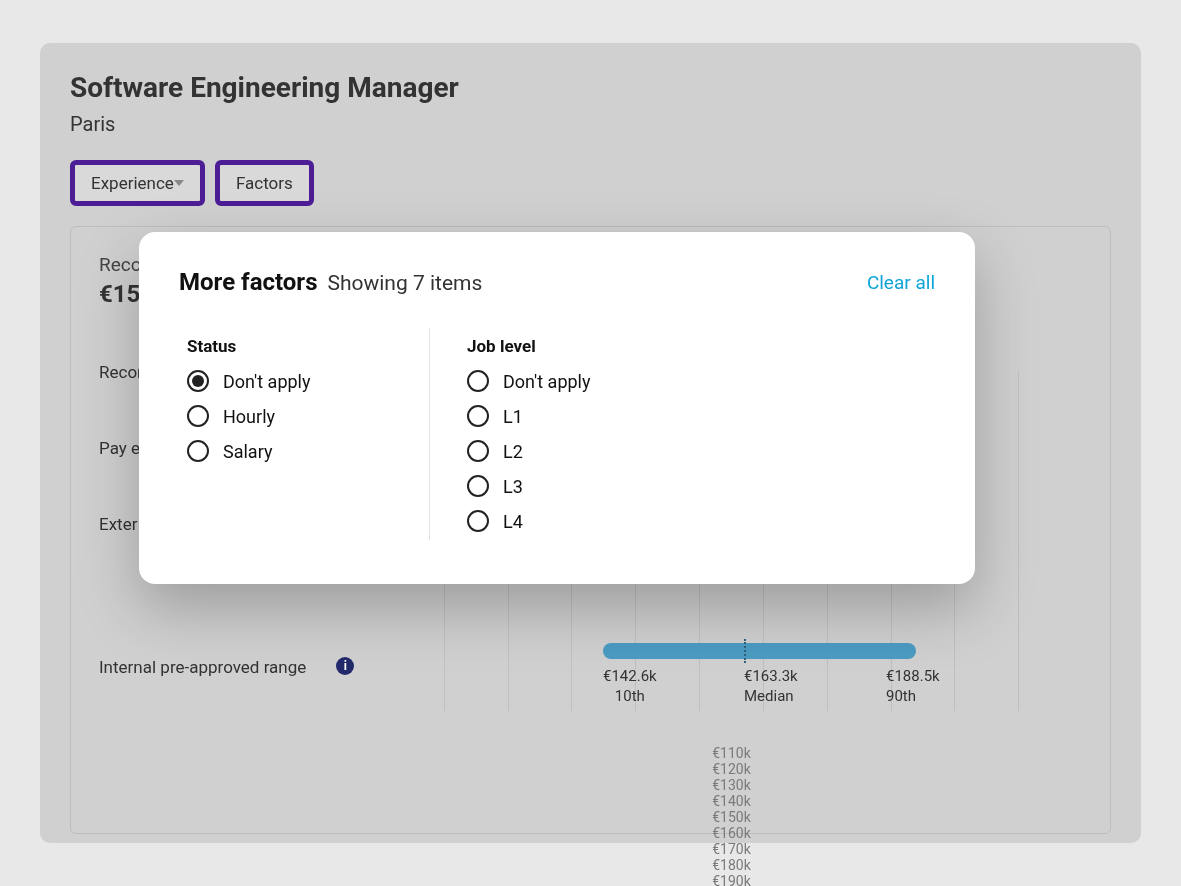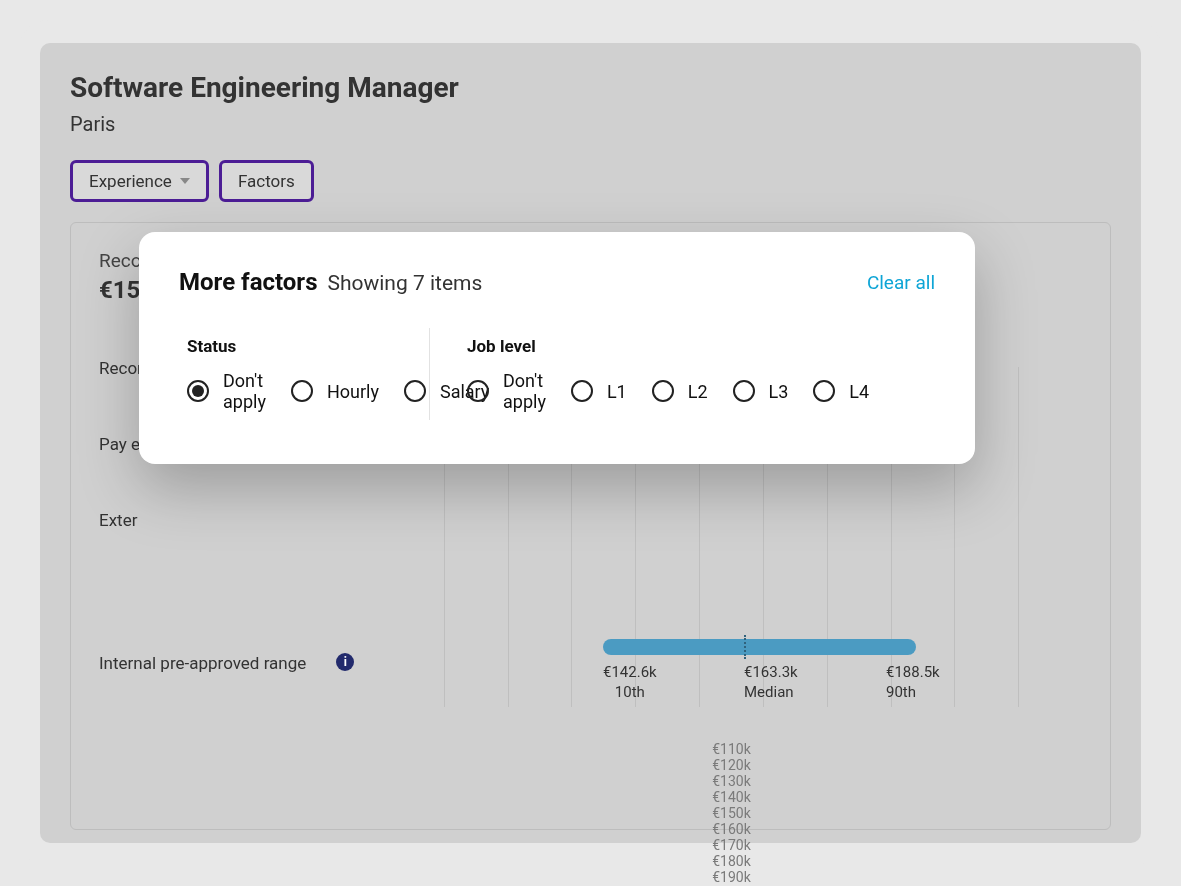--- a/index.html
+++ b/index.html
@@ -41,23 +41,22 @@
       line-height: 1.4;
     }
     .filters {
       margin-top: 22px;
       display: flex;
       gap: 10px;
     }
     .filter-btn {
       display: inline-flex;
       align-items: center;
-      gap: 8px;
       background: #d9d9d9;
-      border: 3px solid #4c1d95;
+      border: 5px solid #4c1d95;
       border-radius: 6px;
       padding: 8px 16px;
       font-size: 17px;
       color: #333;
       cursor: pointer;
     }
     .chevron {
       width: 0; height: 0;
       border-left: 5px solid transparent;
       border-right: 5px solid transparent;
@@ -251,22 +250,22 @@
       padding: 12px 16px;
       border: 1px solid #d6d6d6;
       border-radius: 24px;
       font-size: 16px;
       color: #333;
       margin-bottom: 24px;
     }
     .text-input::placeholder { color: #aaa; }
     .radio-group {
       display: flex;
-      flex-direction: row;
-      gap: 25px;
+      flex-direction: column;
+      gap: 13px;
       margin-top: 14px;
     }
     .radio-item {
       display: flex;
       align-items: center;
       gap: 14px;
       cursor: pointer;
       font-size: 18px;
       color: #111;
     }

